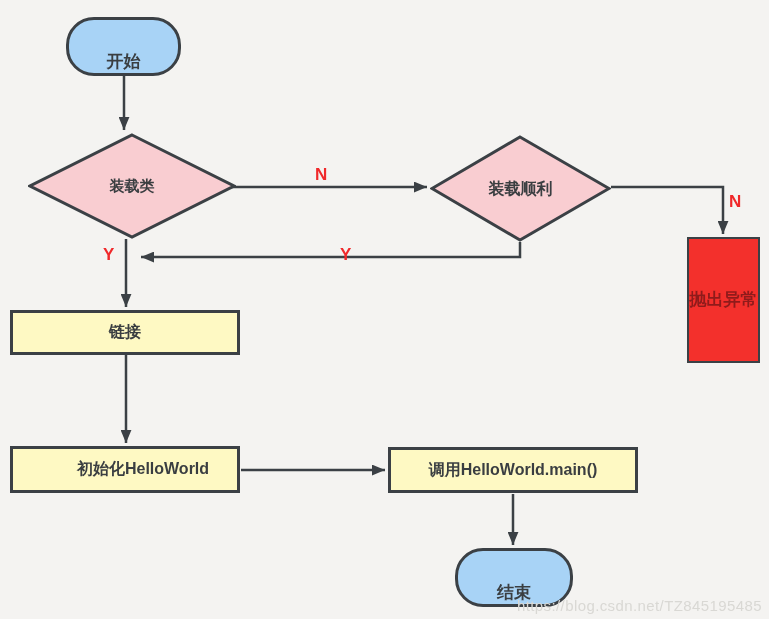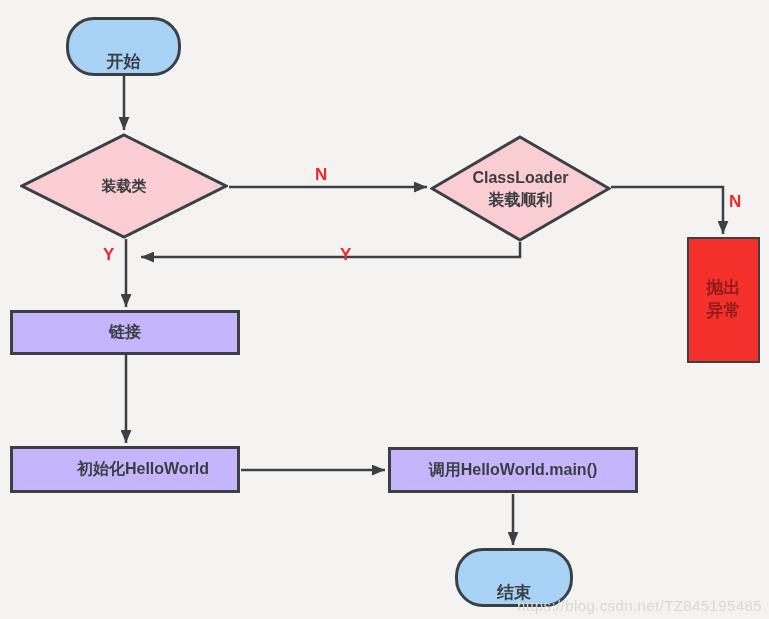--- a/index.html
+++ b/index.html
@@ -11,26 +11,26 @@
   .node{
     position:absolute;box-sizing:border-box;
     display:flex;align-items:center;justify-content:center;
     font-weight:bold;color:#3a3e41;
   }
   .terminal{
     background:#a8d3f6;border:3px solid #3b4045;
     border-radius:28px;font-size:17px;align-items:flex-end;
   }
   .process{
-    background:#c4b5fd;border:3px solid #3b4045;font-size:16px;
+    background:#fef9c3;border:3px solid #3b4045;font-size:16px;
   }
   .error{
     background:#f3302c;border:2px solid #3b4045;
     color:#8f1b1b;font-size:17px;text-align:center;line-height:1.35;
-    flex-direction:column;
+    flex-direction:row;
   }
   .diamond{position:absolute;}
   .diamond svg{position:absolute;left:0;top:0;}
   .dtext{
     position:absolute;left:0;top:0;right:0;bottom:0;
     display:flex;flex-direction:column;align-items:center;justify-content:center;
     font-weight:bold;font-size:15px;color:#3a3e41;line-height:1.35;text-align:center;
   }
   .edge-label{
     position:absolute;font-weight:bold;font-size:17px;color:#f0282a;
@@ -61,35 +61,34 @@
       <path d="M126,355 L126,443" marker-end="url(#arrow)"></path>
       <path d="M241,470 L385,470" marker-end="url(#arrow)"></path>
       <path d="M513,494 L513,545" marker-end="url(#arrow)"></path>
     </g>
   </svg>
 
   <div class="node terminal" style="left:66px;top:17px;width:115px;height:59px;">
     <span>开始</span>
   </div>
 
-  <div class="diamond" style="left:20px;top:133px;width:208px;height:106px;">
+  <div class="diamond" style="left:28px;top:133px;width:208px;height:106px;">
     <svg width="208" height="106" viewBox="0 0 208 106">
       <polygon points="104,2 206,53 104,104 2,53" fill="#f9cdd1" stroke="#3b4045" stroke-width="3"></polygon>
     </svg>
     <div class="dtext">
       <span>装载类</span>
     </div>
   </div>
 
   <div class="diamond" style="left:430px;top:135px;width:181px;height:107px;">
     <svg width="181" height="107" viewBox="0 0 181 107">
       <polygon points="90,2 179,53.5 90,105 2,53.5" fill="#f9cdd1" stroke="#3b4045" stroke-width="3"></polygon>
     </svg>
     <div class="dtext" style="font-size:16px;">
-      <span>ClassLoader</span>
       <span>装载顺利</span>
     </div>
   </div>
 
   <div class="node error" style="left:687px;top:237px;width:73px;height:126px;">
     <span>抛出</span>
     <span>异常</span>
   </div>
 
   <div class="node process" style="left:10px;top:310px;width:230px;height:45px;">

